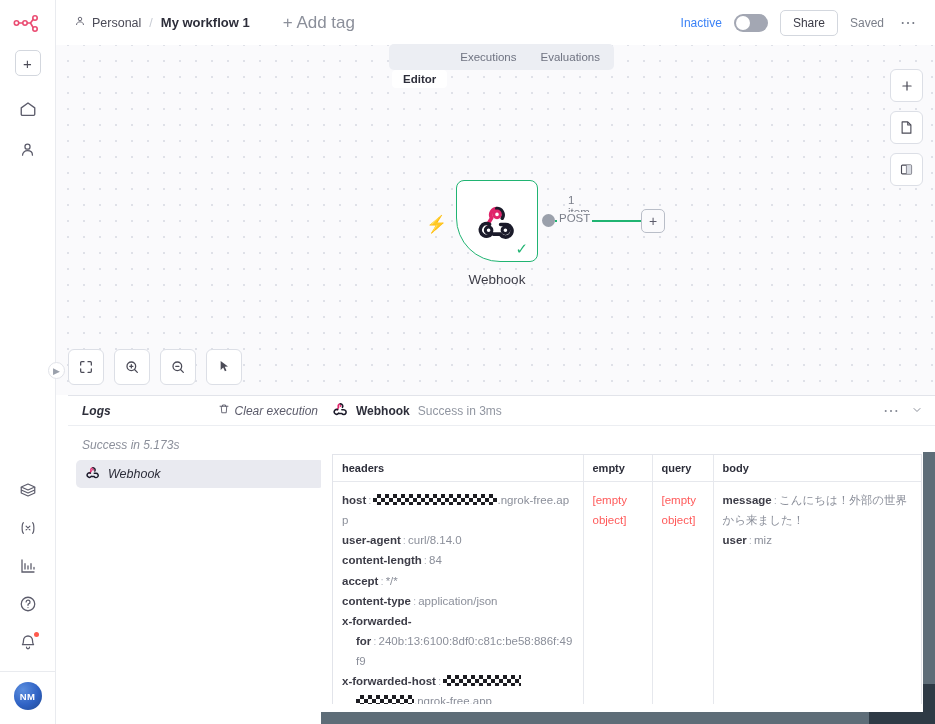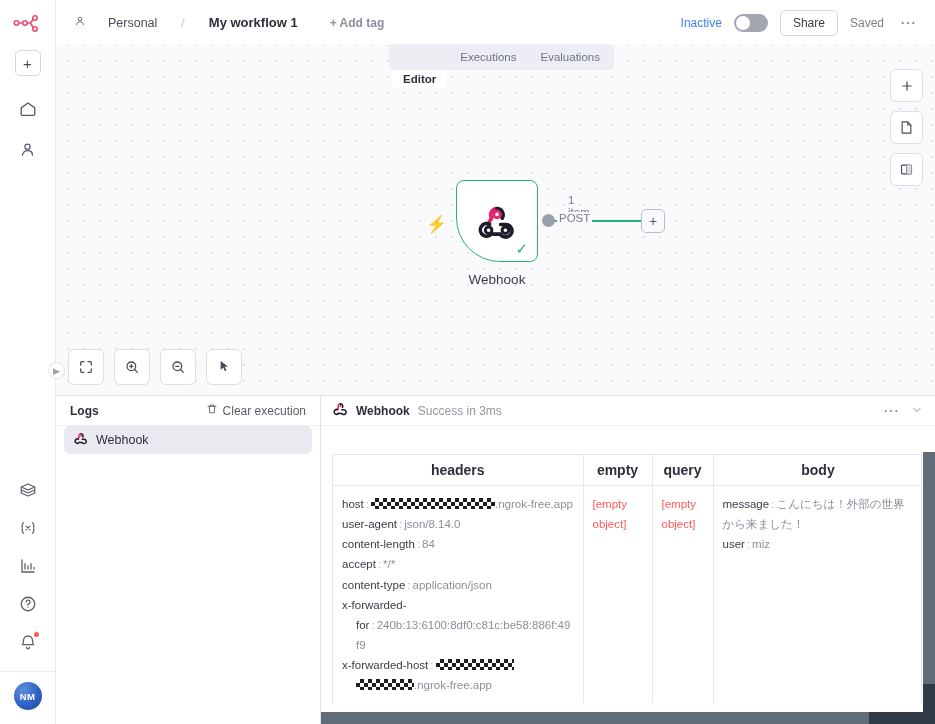--- a/index.html
+++ b/index.html
@@ -40,25 +40,25 @@
   .bell-dot {
     position: absolute; right: 7px; top: 7px; width: 5px; height: 5px;
     border-radius: 50%; background: #ff5a4d;
   }
 
   
   .header {
     position: absolute; left: 56px; top: 0; width: 879px; height: 45px;
     background: #fff; display: flex; align-items: center; padding: 0 14px 0 18px;
   }
-  .crumb { display: flex; align-items: center; gap: 22px; font-size: 12.5px; color: #4b4b57; }
+  .crumb { display: flex; align-items: center; gap: 6px; font-size: 12.5px; color: #4b4b57; }
   .crumb-person { color: #6b6b78; }
   .crumb-slash { color: #c8ccd4; margin: 0 2px; }
   .crumb-name { font-size: 13px; font-weight: bold; color: #2d2e3a; }
-  .add-tag { font-size: 12px; color: #8b8f9a; margin-left: 10px; font-weight: bold; }
+  .add-tag { font-size: 17px; color: #8b8f9a; margin-left: 27px; }
   .hdr-right { margin-left: auto; display: flex; align-items: center; gap: 12px; }
   .inactive-lbl { font-size: 12px; color: #3b82f6; }
   .toggle {
     width: 34px; height: 18px; border-radius: 9px; background: #a3a7b3; position: relative;
   }
   .toggle .knob {
     position: absolute; left: 2px; top: 2px; width: 14px; height: 14px;
     border-radius: 50%; background: #fff;
   }
   .share-btn {
@@ -138,22 +138,22 @@
 
   .collapse-handle {
     position: absolute; left: 48px; top: 362px; width: 17px; height: 17px;
     border-radius: 50%; background: #fff; border: 1px solid #e1e3e9;
     display: flex; align-items: center; justify-content: center;
     color: #9aa0ab; font-size: 9px; z-index: 8;
   }
 
   
   .logs-panel {
-    position: absolute; left: 56px; top: 395px; width: 265px; height: 329px;
-    background: #fff; border-top: 1px solid #e2e4ea; border-right: 1px solid #e2e4ea;
+    position: absolute; left: 68px; top: 395px; width: 265px; height: 329px;
+    background: #fff; border-top: 1px solid #e2e4ea; border-right: 1px solid #e2e4ea; font-style: italic;
   }
   .logs-head {
     height: 30px; display: flex; align-items: center; padding: 0 14px;
     border-bottom: 1px solid #eceef2;
   }
   .logs-title { font-size: 12px; font-weight: bold; color: #2d2e3a; }
   .clear-exec {
     margin-left: auto; font-size: 12px; color: #5c5c6b; display: flex; align-items: center; gap: 5px;
   }
   .logs-status { font-size: 12px; color: #8b8f9a; padding: 12px 14px 8px; }
@@ -178,30 +178,30 @@
   .out-sub { height: 28px; display: flex; align-items: center; padding: 0 12px; }
   .out-label { font-size: 11px; color: #8b8f9a; letter-spacing: 2.5px; }
   .out-count { margin-left: auto; font-size: 11.5px; color: #9196a1; }
 
   .tbl-wrap {
     position: absolute; left: 11px; top: 58px; width: 590px; height: 250px;
     border: 1px solid #e2e4ea; border-bottom: none; overflow: hidden; background: #fff;
   }
   table.out-tbl { width: 590px; border-collapse: collapse; table-layout: fixed; }
   table.out-tbl th {
-    text-align: center; font-size: 14px; font-weight: bold; color: #2d2e3a;
+    text-align: left; font-size: 11px; font-weight: bold; color: #2d2e3a;
     padding: 7px 9px; border-right: 1px solid #e6e8ed; border-bottom: 1px solid #e6e8ed;
     background: #fff; vertical-align: top;
   }
   table.out-tbl td {
     padding: 8px 9px; border-right: 1px solid #e6e8ed; vertical-align: top;
     font-size: 11.5px; line-height: 1.75;
   }
   th:last-child, td:last-child { border-right: none; }
-  .kv-key { font-weight: normal; color: #3c3c47; }
+  .kv-key { font-weight: bold; color: #3c3c47; }
   .kv-sep { color: #b7bbc4; padding: 0 2px; }
   .kv-val { color: #8b8f9a; }
   .kv-line { word-break: break-all; }
   .kv-indent { padding-left: 14px; }
   .empty-obj { color: #ff5a5a; font-size: 11.5px; line-height: 1.5; }
   .redact {
     display: inline-block; height: 11px; vertical-align: -1px;
     background-image:
       linear-gradient(45deg, #1d1d22 25%, transparent 25%, transparent 75%, #1d1d22 75%),
       linear-gradient(45deg, #1d1d22 25%, transparent 25%, transparent 75%, #1d1d22 75%);
@@ -402,20 +402,21 @@
       <span class="logs-title">Logs</span>
       <span class="clear-exec">
         <span>
           <svg width="12" height="12" viewBox="0 0 24 24" fill="none" stroke="currentColor" stroke-width="1.8" stroke-linecap="round">
               <path d="M4 6.5h16M9 6.5V4h6v2.5M6.5 6.5l1 13h9l1-13"></path>
             </svg>
         </span>
         <span>Clear execution</span>
       </span>
     </div>
+    <div class="logs-status">Success in 5.173s</div>
     <div class="log-row">
       <span>
         <svg width="14" height="14" viewBox="0 0 40 40" fill="none">
           <path d="M20 7.5a6.3 6.3 0 0 0-5.4 9.5l-3.6 6" stroke="#e0246a" stroke-width="4.2" stroke-linecap="round"></path>
           <path d="M25.2 17.2a6.3 6.3 0 0 0-5.4-9.6" stroke="#1b1b2a" stroke-width="4.2" stroke-linecap="round"></path>
           <path d="M12.6 23.3a6.3 6.3 0 1 0 2.2 9.2" stroke="#1b1b2a" stroke-width="4.2" stroke-linecap="round"></path>
           <path d="M23.6 23.5h5a6.3 6.3 0 1 1-5.3 9.6h-7" stroke="#1b1b2a" stroke-width="4.2" stroke-linecap="round"></path>
           <circle cx="20" cy="13.4" r="2.6" fill="#e0246a"></circle>
         </svg>
       </span>
@@ -460,21 +461,21 @@
             <th>empty</th>
             <th>query</th>
             <th>body</th>
           </tr>
         </thead>
         <tbody>
           <tr>
             <td>
               <div id="headers-cell">
                   <div class="kv-line"><span class="kv-key">host</span><span class="kv-sep">:</span><span class="redact r-long"></span><span class="kv-val">.ngrok-free.app</span></div>
-                  <div class="kv-line"><span class="kv-key">user-agent</span><span class="kv-sep">:</span><span class="kv-val">json/8.14.0</span></div>
+                  <div class="kv-line"><span class="kv-key">user-agent</span><span class="kv-sep">:</span><span class="kv-val">curl/8.14.0</span></div>
                   <div class="kv-line"><span class="kv-key">content-length</span><span class="kv-sep">:</span><span class="kv-val">84</span></div>
                   <div class="kv-line"><span class="kv-key">accept</span><span class="kv-sep">:</span><span class="kv-val">*/*</span></div>
                   <div class="kv-line"><span class="kv-key">content-type</span><span class="kv-sep">:</span><span class="kv-val">application/json</span></div>
                   <div class="kv-line"><span class="kv-key">x-forwarded-</span></div>
                   <div class="kv-line kv-indent"><span class="kv-key">for</span><span class="kv-sep">:</span><span class="kv-val">240b:13:6100:8df0:c81c:be58:886f:49f9</span></div>
                   <div class="kv-line"><span class="kv-key">x-forwarded-host</span><span class="kv-sep">:</span><span class="redact r-mid"></span></div>
                   <div class="kv-line kv-indent"><span class="redact r-short"></span><span class="kv-val">.ngrok-free.app</span></div>
                 </div>
             </td>
             <td>

